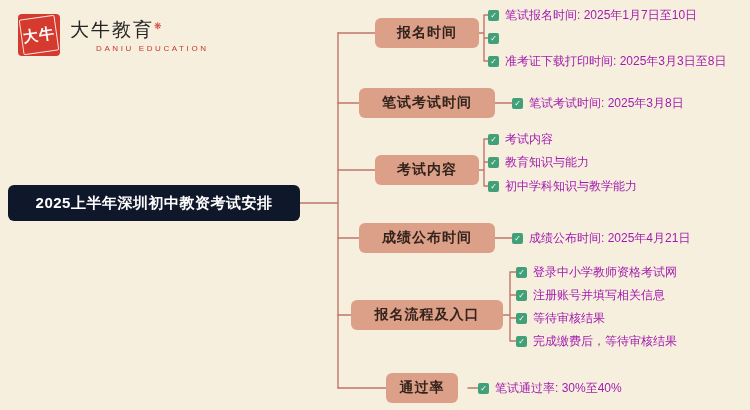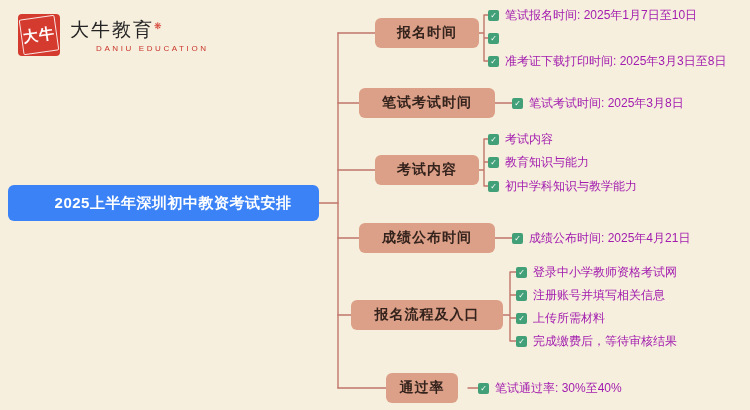--- a/index.html
+++ b/index.html
@@ -17,23 +17,23 @@
   .seal-inner{
     width:34px;height:34px;border:1px solid rgba(255,255,255,.85);border-radius:2px;
     display:flex;align-items:center;justify-content:center;
     color:#fff;font-weight:bold;font-size:15px;transform:rotate(-8deg);letter-spacing:1px;
   }
   .brand{position:absolute;left:52px;top:4px;font-size:19px;font-weight:normal;color:#242424;letter-spacing:2px;white-space:nowrap;}
   .brand-mark{font-size:9px;color:#d43a2e;vertical-align:super;letter-spacing:0;}
   .brand-sub{position:absolute;left:54px;top:31px;font-size:8px;color:#c9352b;letter-spacing:2.6px;white-space:nowrap;margin-left:24px;}
   
   .title-node{
-    position:absolute;left:8px;top:185px;width:292px;height:36px;background:#3b82f6;
+    position:absolute;left:8px;top:185px;width:292px;height:36px;background:#0f172a;
     border-radius:6px;color:#fff;font-weight:bold;font-size:15px;
-    display:flex;align-items:center;justify-content:center;letter-spacing:.5px;white-space:nowrap;padding-left:19px;
+    display:flex;align-items:center;justify-content:center;letter-spacing:.5px;white-space:nowrap;
   }
   
   .branch{
     position:absolute;height:30px;background:#dc9f87;border-radius:6px;
     display:flex;align-items:center;justify-content:center;
     font-weight:bold;font-size:14px;color:#33231c;letter-spacing:1px;white-space:nowrap;
   }
   
   .leaf{position:absolute;height:20px;display:flex;align-items:center;}
   .bullet{
@@ -128,21 +128,21 @@
   <div class="leaf" style="left:516px;top:262px">
     <span class="bullet">✓</span>
     <span class="leaf-text">登录中小学教师资格考试网</span>
   </div>
   <div class="leaf" style="left:516px;top:285px">
     <span class="bullet">✓</span>
     <span class="leaf-text">注册账号并填写相关信息</span>
   </div>
   <div class="leaf" style="left:516px;top:308px">
     <span class="bullet">✓</span>
-    <span class="leaf-text">上传所需材料</span>
+    <span class="leaf-text">等待审核结果</span>
   </div>
   <div class="leaf" style="left:516px;top:331px">
     <span class="bullet">✓</span>
     <span class="leaf-text">完成缴费后，等待审核结果</span>
   </div>
 
   <div class="leaf" style="left:478px;top:378px">
     <span class="bullet">✓</span>
     <span class="leaf-text">笔试通过率: 30%至40%</span>
   </div>

